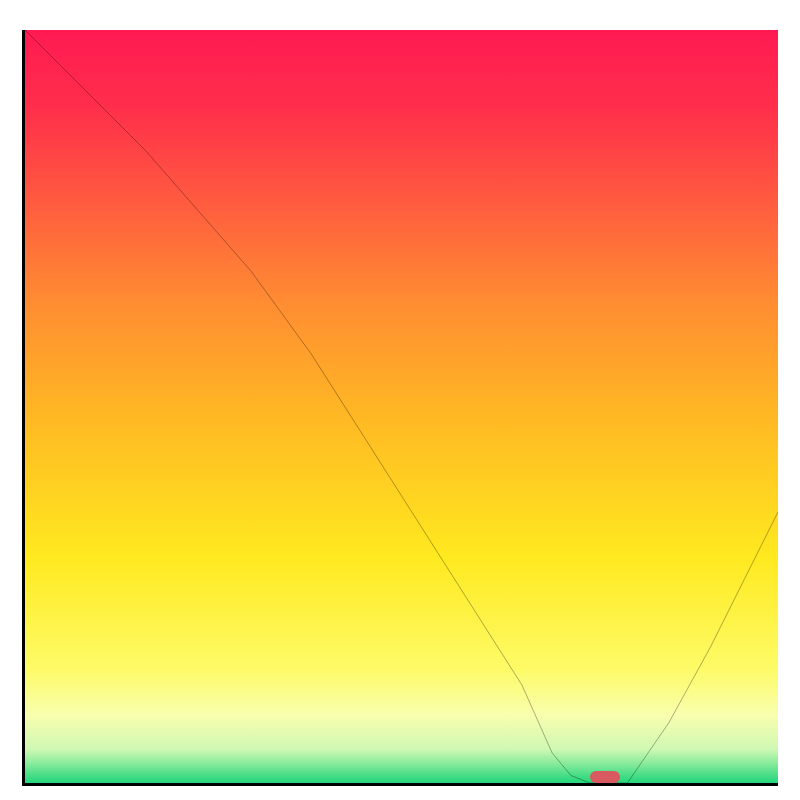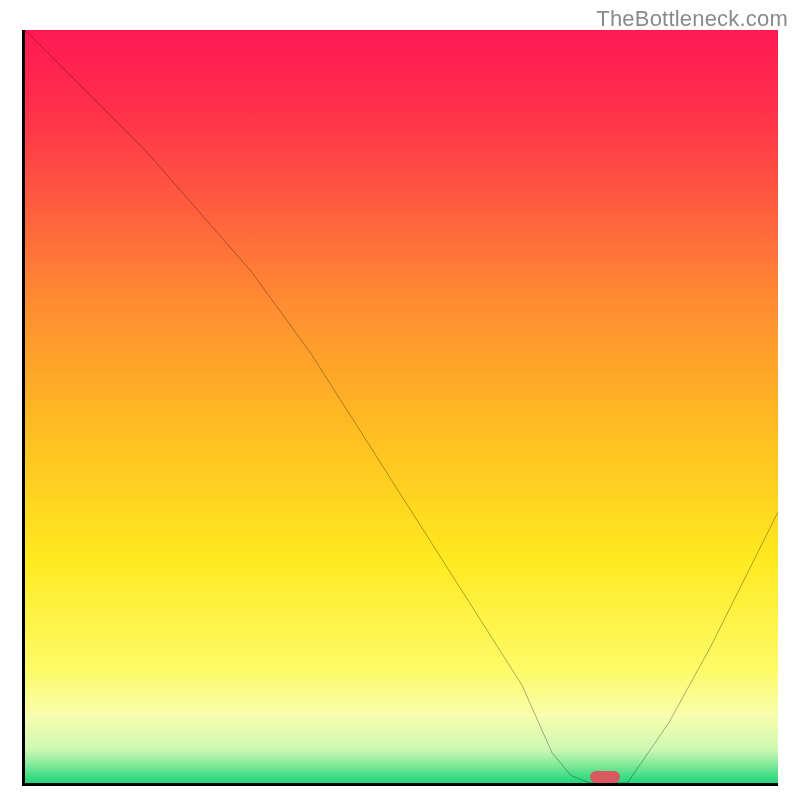--- a/index.html
+++ b/index.html
@@ -43,21 +43,20 @@
     position: absolute;
     width: 30px;
     height: 12px;
     border-radius: 6px;
   }
 </style>
 </head>
 <body>
 <div class="container">
 
-<div class="attribution">TheBottleneck.com</div>
 
 <div class="plot">
   <svg class="gradient-bg" viewBox="0 0 100 100" preserveAspectRatio="none">
     <defs>
       <linearGradient id="bg-grad" x1="0" y1="0" x2="0" y2="1">
             <stop offset="0%" stop-color="#ff1a52"></stop>
             <stop offset="10%" stop-color="#ff2e4b"></stop>
             <stop offset="22%" stop-color="#ff5840"></stop>
             <stop offset="36%" stop-color="#ff8c32"></stop>
             <stop offset="52%" stop-color="#ffba23"></stop>

